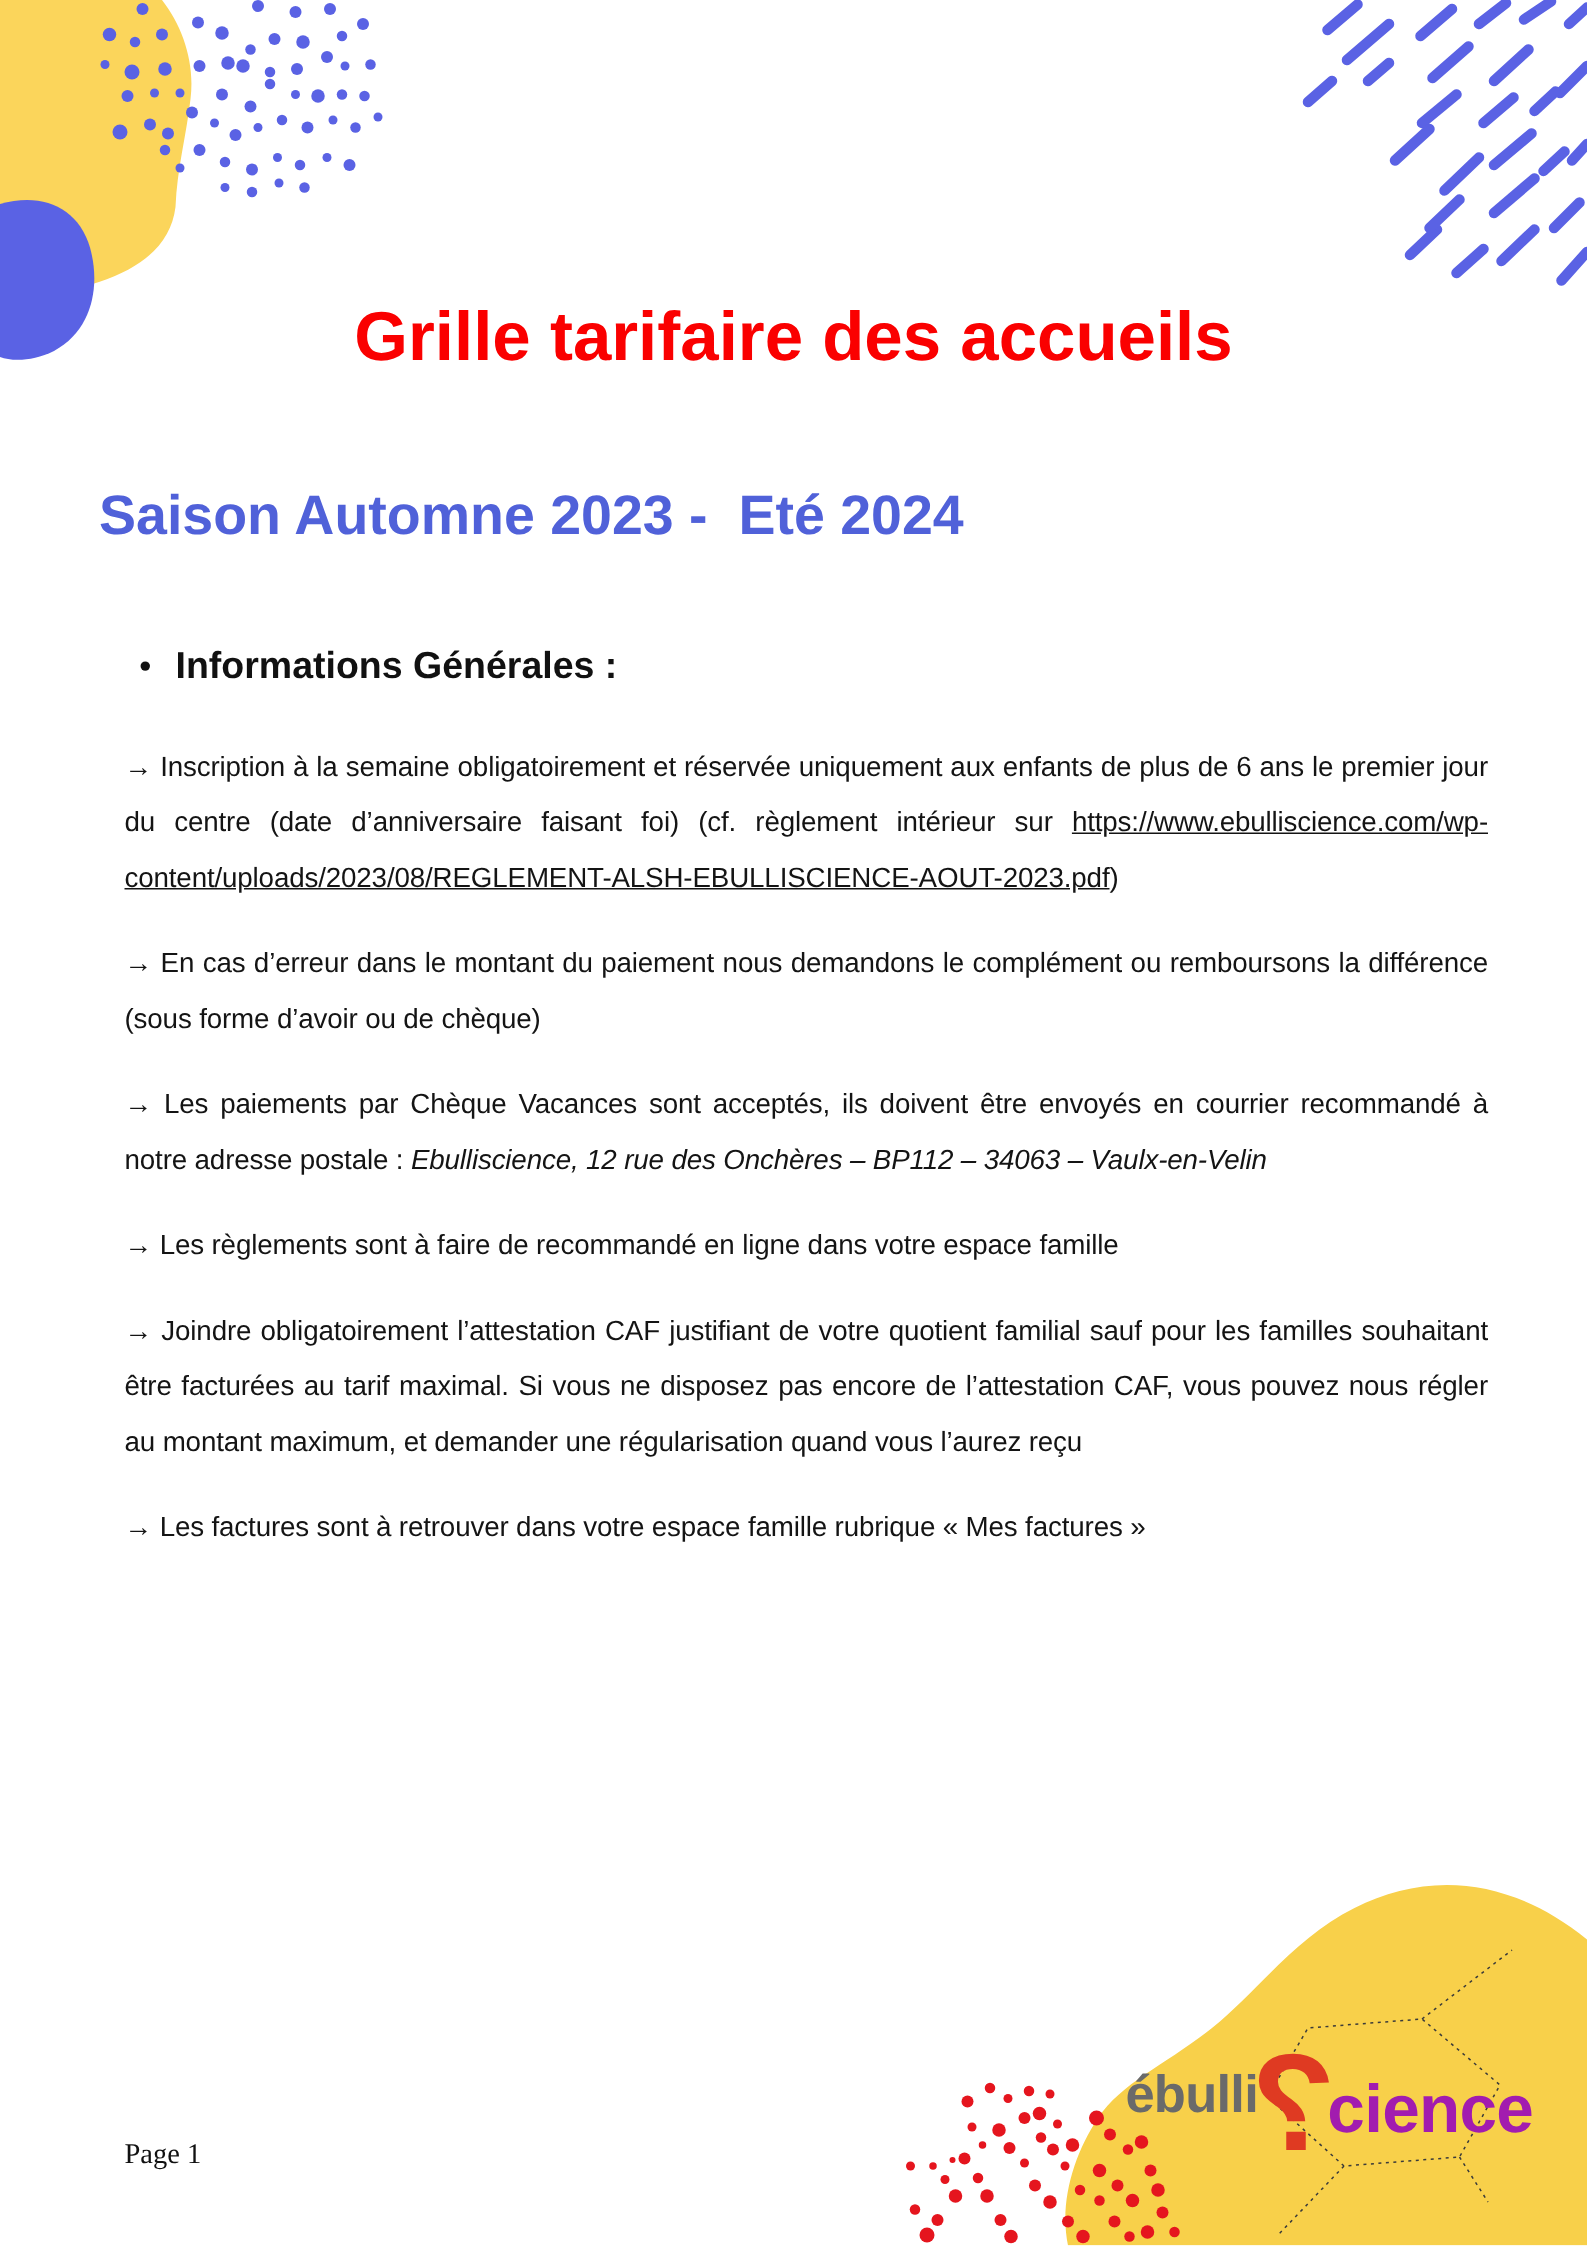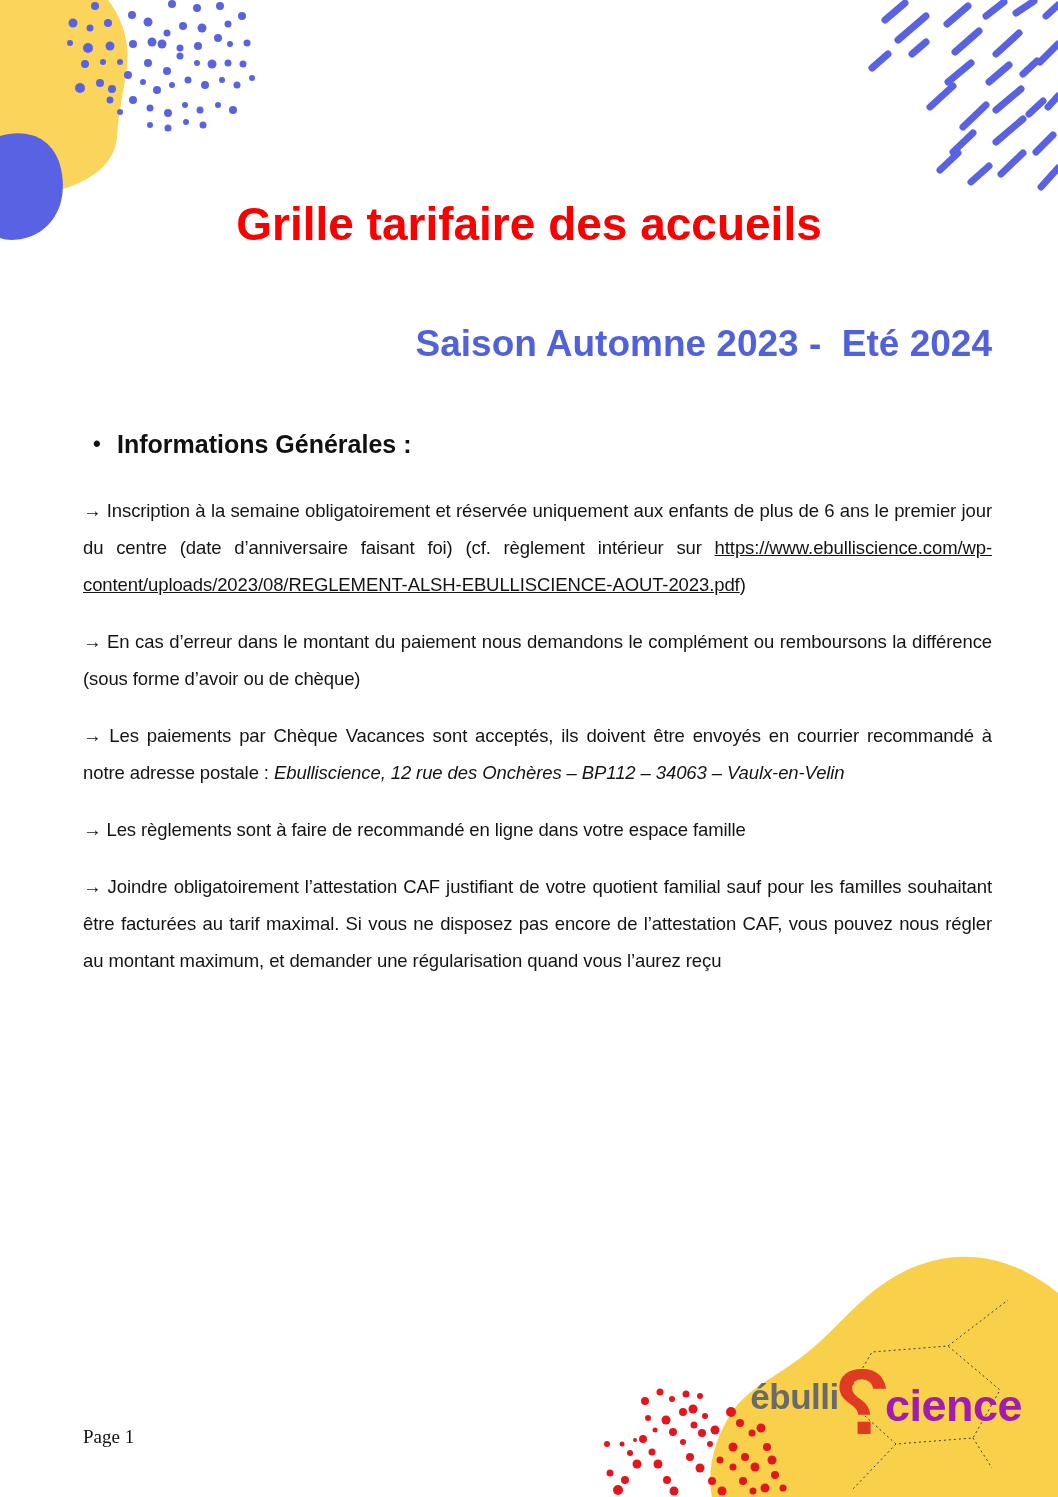--- a/index.html
+++ b/index.html
@@ -15,21 +15,21 @@
   #deco-top-right{right:0;top:0;}
   #deco-bottom{right:0;bottom:0;}
 
   .content{position:absolute;left:66px;top:0;width:926px;}
   .title{
     margin:180px 0 0 0;font-size:46px;font-weight:700;line-height:88px;
     text-align:center;color:var(--title-red,#fa0000);
   }
   .subtitle{
     margin-top:46px;font-size:37px;font-weight:700;line-height:60px;
-    text-align:right;color:var(--subtitle-blue,#5061d9);
+    text-align:left;color:var(--subtitle-blue,#5061d9);
   }
   .heading{
     margin-top:52px;font-size:25px;font-weight:700;line-height:36px;
     padding-left:51px;position:relative;color:#111;
   }
   .heading .bullet{
     position:absolute;left:27px;top:0;font-size:22px;font-weight:700;
   }
   .paras{margin-top:30px;}
   .para{
@@ -174,20 +174,21 @@
     <div class="heading">
       <span class="bullet">•</span>
       <span>Informations Générales :</span>
     </div>
     <div class="paras">
         <div class="para"><span class="arrow">→</span><span> Inscription à la semaine obligatoirement et réservée uniquement aux enfants de plus de 6 ans le premier jour du centre (date d’anniversaire faisant foi) (cf. règlement intérieur sur </span><a class="doc-link" href="#">https://www.ebulliscience.com/wp-content/uploads/2023/08/REGLEMENT-ALSH-EBULLISCIENCE-AOUT-2023.pdf</a><span>)</span></div>
         <div class="para"><span class="arrow">→</span><span> En cas d’erreur dans le montant du paiement nous demandons le complément ou remboursons la différence (sous forme d’avoir ou de chèque)</span></div>
         <div class="para"><span class="arrow">→</span><span> Les paiements par Chèque Vacances sont acceptés, ils doivent être envoyés en courrier recommandé à notre adresse postale : </span><span class="italic">Ebulliscience, 12 rue des Onchères – BP112 – 34063 – Vaulx-en-Velin</span></div>
         <div class="para"><span class="arrow">→</span><span> Les règlements sont à faire de recommandé en ligne dans votre espace famille</span></div>
         <div class="para"><span class="arrow">→</span><span> Joindre obligatoirement l’attestation CAF justifiant de votre quotient familial sauf pour les familles souhaitant être facturées au tarif maximal. Si vous ne disposez pas encore de l’attestation CAF, vous pouvez nous régler au montant maximum, et demander une régularisation quand vous l’aurez reçu</span></div>
+        <div class="para"><span class="arrow">→</span><span> Les factures sont à retrouver dans votre espace famille rubrique «&nbsp;Mes factures&nbsp;»</span></div>
       </div>
   </div>
 
   <div class="footer">Page 1</div>
 
   <svg id="deco-bottom" class="deco" width="498" height="260" viewBox="560 1237 498 260">
     <path d="M 1058,1293 C 1005,1250 950,1248 903,1272 C 863,1292 838,1328 808,1352 C 778,1376 748,1388 732,1412 C 716,1436 706,1468 712,1497 L 1058,1497 Z" style="fill:var(--deco-yellow-deep,#f8d04a)"></path>
     <g style="fill:var(--dot-red,#e5151e)">
       <circle cx="607" cy="1444" r="3"></circle>
         <circle cx="610" cy="1473" r="3.5"></circle>

